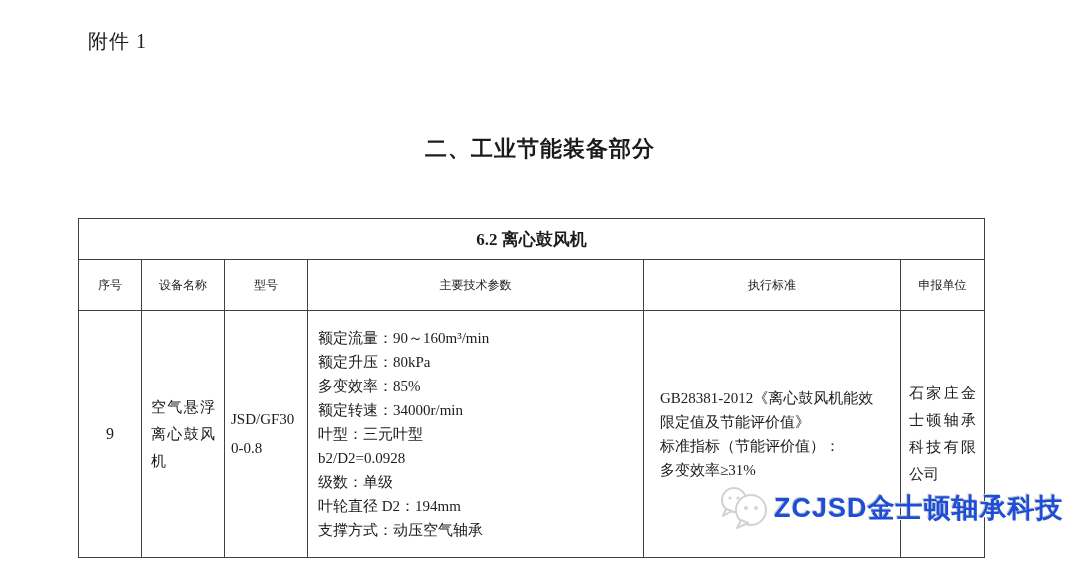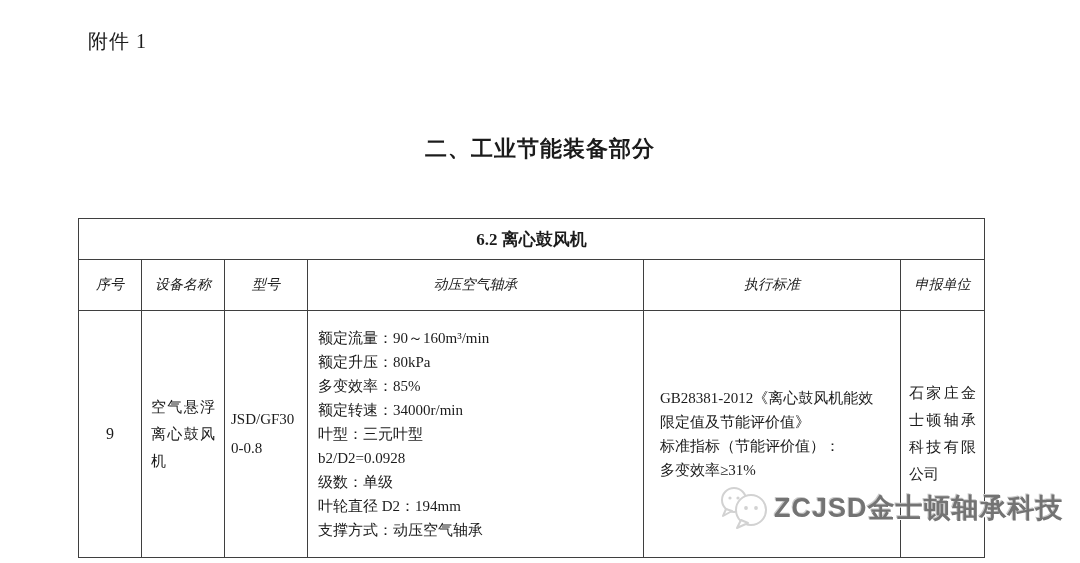--- a/index.html
+++ b/index.html
@@ -64,22 +64,21 @@
   .col-applicant { width: 84px; }
   tr.section-row td {
     height: 41px;
     text-align: center;
     font-weight: bold;
     font-size: 17px;
   }
   tr.header-row th {
     height: 51px;
     text-align: center;
-    font-size: 14px;
-    font-style: italic;
+    font-size: 12px;
   }
   tr.data-row td { height: 247px; }
   td.cell-index { text-align: center; font-size: 16px; }
   td.cell-name {
     padding: 0 9px;
     text-align: justify;
     line-height: 27px;
   }
   td.cell-model {
     padding: 0 6px;
@@ -102,21 +101,21 @@
     display: flex;
     align-items: center;
     z-index: 5;
   }
   .watermark-icon { display: block; }
   .watermark-text {
     font-family: "Liberation Sans", "DejaVu Sans", sans-serif;
     font-size: 27px;
     font-weight: bold;
     letter-spacing: 1px;
-    color: #737373;
+    color: #1d4ed8;
     text-shadow: -1px -1px 0 #c9c9c9, 1px 1px 0 #ffffff;
     white-space: nowrap;
     margin-left: 4px;
   }
 </style>
 </head>
 <body>
 
 <div class="page">
 
@@ -135,21 +134,21 @@
       <col class="col-applicant">
     </colgroup>
     <tbody>
       <tr class="section-row">
         <td colspan="6">6.2 离心鼓风机</td>
       </tr>
       <tr class="header-row">
         <th>序号</th>
         <th>设备名称</th>
         <th>型号</th>
-        <th>动压空气轴承</th>
+        <th>主要技术参数</th>
         <th>执行标准</th>
         <th>申报单位</th>
       </tr>
       <tr class="data-row">
         <td class="cell-index">9</td>
         <td class="cell-name">空气悬浮离心鼓风机</td>
         <td class="cell-model">JSD/GF300-0.8</td>
         <td class="cell-params">
           <div class="param-line">额定流量：90～160m³/min</div>
           <div class="param-line">额定升压：80kPa</div>

